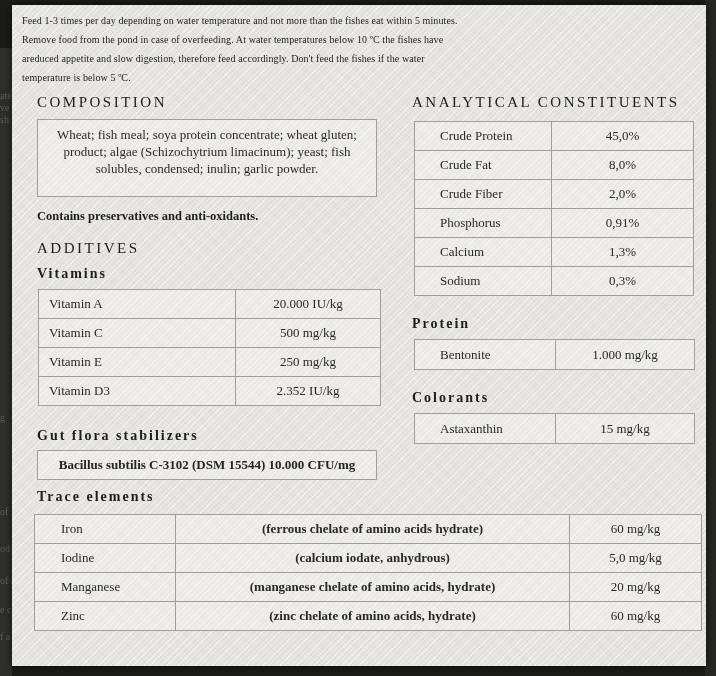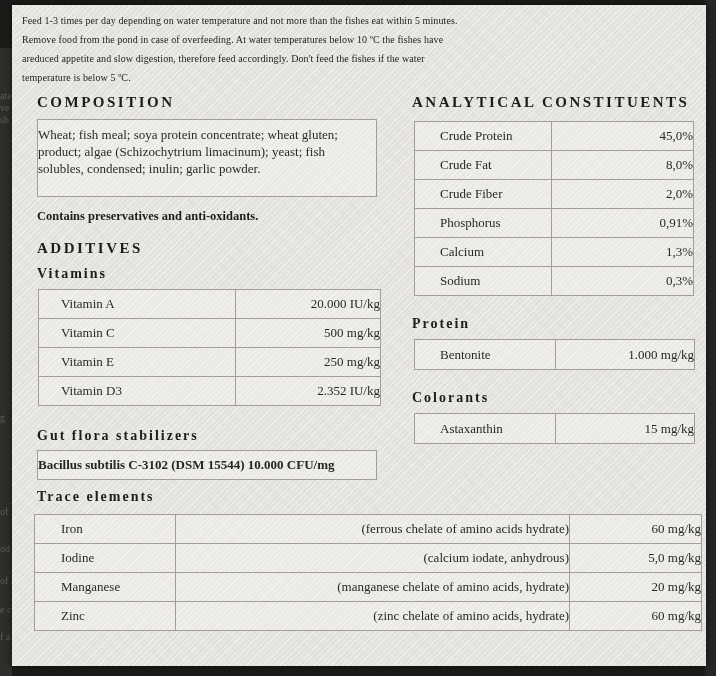--- a/index.html
+++ b/index.html
@@ -37,76 +37,76 @@
       repeating-linear-gradient(45deg, rgba(0,0,0,0.028) 0px, rgba(0,0,0,0.028) 1px, transparent 1px, transparent 3px),
       repeating-linear-gradient(135deg, rgba(255,255,255,0.45) 0px, rgba(255,255,255,0.45) 1px, transparent 1px, transparent 4px);
     color:#222220;
     box-shadow:0 0 8px rgba(0,0,0,0.6);
   }
   .instructions {
     position:absolute; left:10px; top:6px; width:676px;
     font-size:10px; line-height:19px; color:#1c1c1a; letter-spacing:0.1px;
   }
   h2 {
-    font-size:15px; line-height:18px; font-weight:bold;
+    font-size:15px; line-height:18px; font-weight:normal;
     letter-spacing:2.5px; color:#1d1d1b;
   }
   h3 {
     font-size:14px; line-height:15px; font-weight:bold;
     letter-spacing:2px; color:#1d1d1b;
   }
   .col-left  { position:absolute; left:25px;  top:88px; width:356px; }
   .col-right { position:absolute; left:400px; top:88px; width:284px; }
   .trace-section { position:absolute; left:22px; top:484px; width:670px; }
   .trace-section h3 { margin-left:3px; }
 
   .box {
     border:1px solid #a09e97; background:rgba(250,249,246,0.35);
-    text-align:left;
+    text-align:center;
   }
   .composition-box {
     margin-top:8px; width:340px; height:78px; padding-top:6px;
     font-size:13px; line-height:17px; color:#2a2a27;
   }
   .note { margin-top:12px; font-size:12.5px; font-weight:bold; color:#1d1d1b; }
   .h-additives { margin-top:15px; }
   .h-vitamins  { margin-top:9px; }
   .h-gut       { margin-top:22px; }
   .h-binders   { margin-top:20px; }
   .h-colorants { margin-top:20px; }
 
   table {
     border-collapse:collapse; table-layout:fixed;
     font-size:13px; color:#28282500;
     color:#282825;
   }
   td {
     border:1px solid #a09e97; background:rgba(250,249,246,0.35);
-    height:29px; vertical-align:middle; text-align:right;
+    height:29px; vertical-align:middle; text-align:center;
     overflow:hidden; white-space:nowrap;
   }
   td.lbl { text-align:left; }
   .vitamins-table { margin-top:8px; margin-left:1px; width:342px; }
-  .vitamins-table td.lbl { width:197px; padding-left:22px; }
+  .vitamins-table td.lbl { width:197px; padding-left:10px; }
   .vitamins-table td.val { width:145px; }
   .gut-box {
     margin-top:7px; width:340px; height:30px; line-height:28px;
     font-size:13px; font-weight:bold; color:#25252200;
     color:#252522;
   }
   .analytical-table { margin-top:10px; margin-left:2px; width:280px; }
   .analytical-table td.lbl { width:134px; padding-left:25px; }
   .analytical-table td.val { width:139px; }
   .mini-table { margin-top:8px; margin-left:2px; width:280px; }
   .mini-table td { height:30px; }
   .mini-table td.lbl { width:141px; padding-left:25px; }
   .mini-table td.val { width:139px; }
   .trace-table { margin-top:10px; width:667px; }
   .trace-table td.lbl  { width:141px; padding-left:26px; }
-  .trace-table td.desc { width:394px; }
+  .trace-table td.desc { width:394px;font-weight:bold; }
   .trace-table td.val  { width:132px; }
 </style>
 </head>
 <body>
 
 <div class="canvas">
   <div class="left-strip"></div>
   <div class="right-strip"></div>
   <div class="edge-fragments">
     <span>ate</span>

